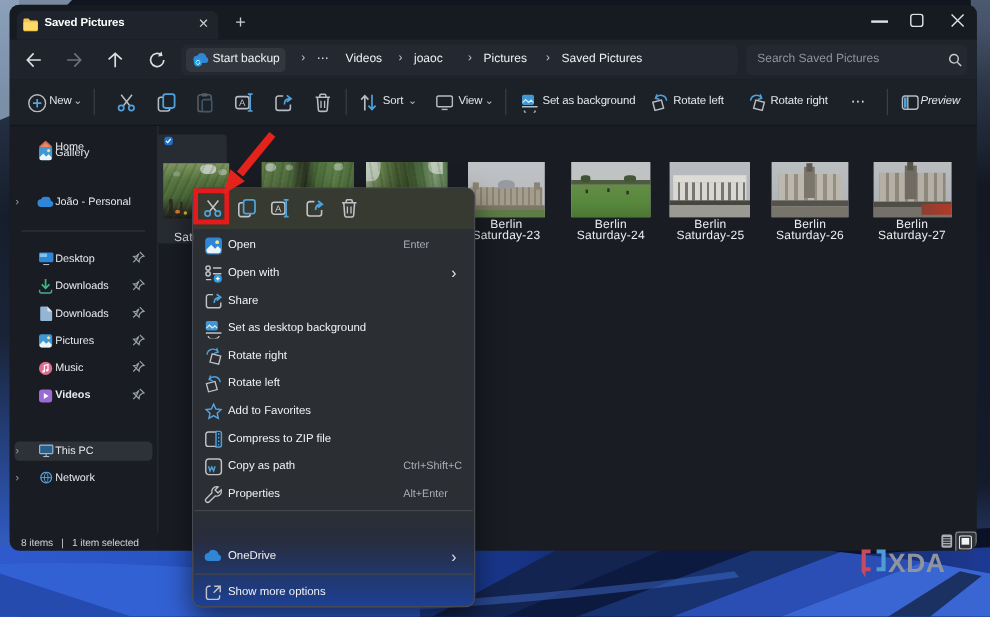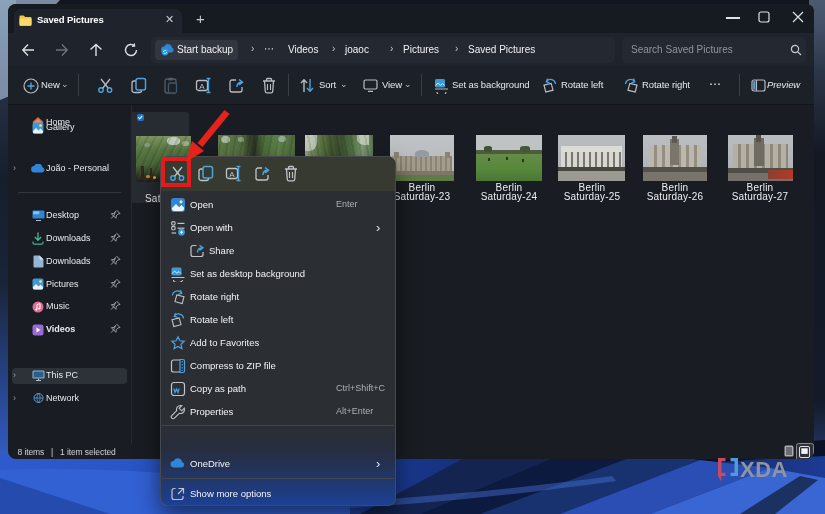--- a/index.html
+++ b/index.html
@@ -499,21 +499,21 @@
     <svg class="mi" viewBox="0 0 16 16">
       <circle cx="3.4" cy="3.4" r="1.8" stroke="#c0c4c9" stroke-width="1.2" fill="none"></circle>
       <path d="M7.5,3.4 h7" stroke="#c0c4c9" stroke-width="1.2"></path>
       <circle cx="3.4" cy="8.2" r="1.8" stroke="#c0c4c9" stroke-width="1.2" fill="none"></circle>
       <path d="M7.5,8.2 h7" stroke="#c0c4c9" stroke-width="1.2"></path>
       <circle cx="11.5" cy="12.2" r="3.4" fill="#2f9de2"></circle>
       <path d="M10,12.2 h3 M11.5,10.7 v3" stroke="#fff" stroke-width="1"></path>
       <path d="M1.6,13 h4.5" stroke="#c0c4c9" stroke-width="1.2"></path>
     </svg>
     </div>
-  <div class="mrow" style="top:82.5px;margin-left:19px;">
+  <div class="mrow" style="top:82.5px;">
       <span class="mt">Share</span>
     <svg class="mi" viewBox="0 0 16 16">
       <path d="M7.5,2.5 H4 a2,2 0 0 0 -2,2 v7 a2,2 0 0 0 2,2 h8 a2,2 0 0 0 2,-2 v-2.5" stroke="#c0c4c9" stroke-width="1.2" fill="none"></path>
       <path d="M8.5,9.5 c0,-3.4 2,-4.6 4.3,-4.6 M10.5,2.2 l3.4,2.6 l-3.4,2.6" stroke="#4da2dc" stroke-width="1.4" fill="none"></path>
     </svg>
     </div>
   <div class="mrow" style="top:105.5px;">
       <span class="mt">Set as desktop background</span>
     <svg class="mi" viewBox="0 0 16 16">
       <rect x="1.5" y="1.5" width="10" height="8" rx="1.5" fill="#3f97d4"></rect>

